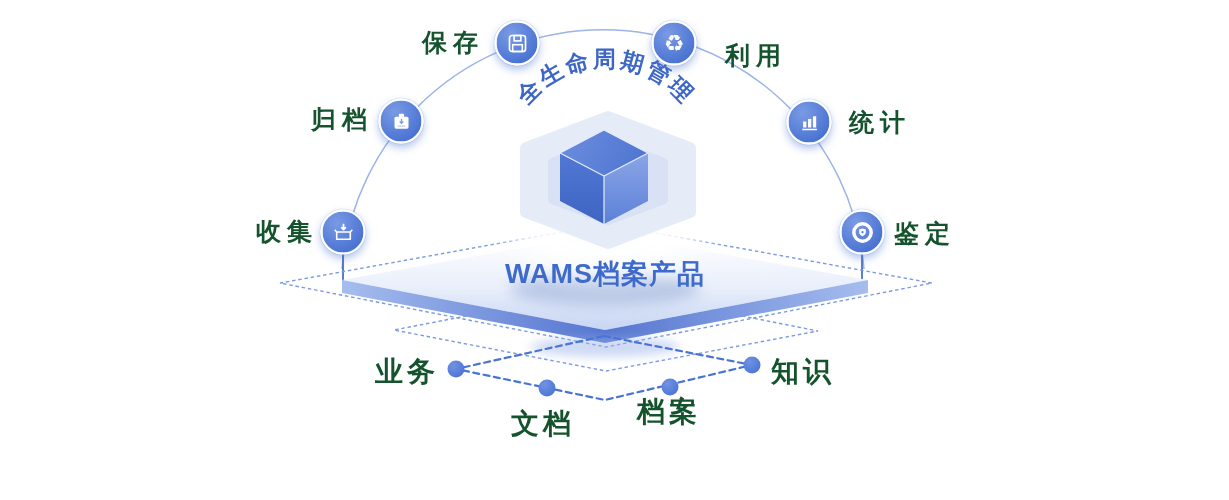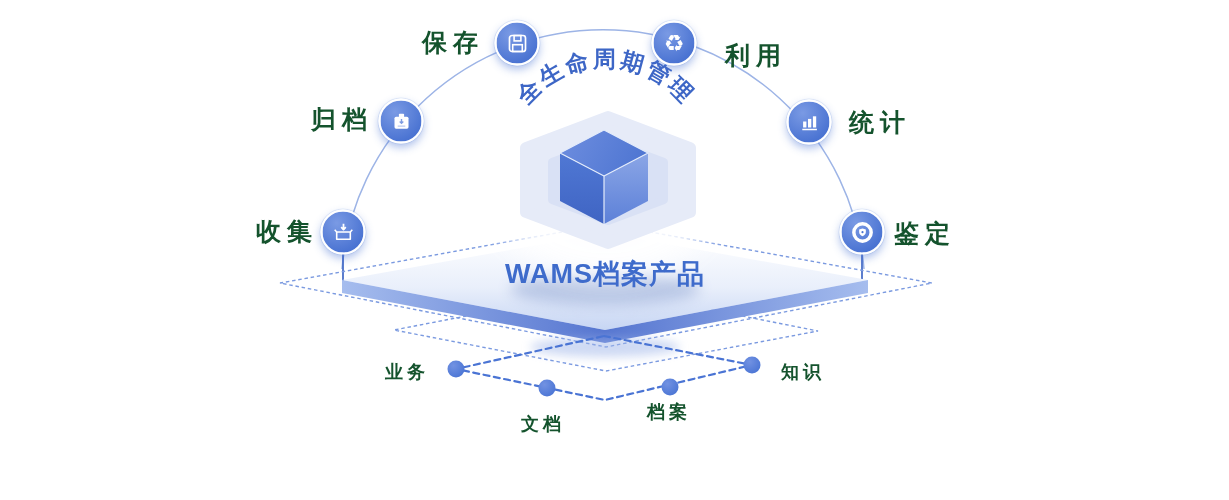--- a/index.html
+++ b/index.html
@@ -2,21 +2,21 @@
 <html><head>
 <meta charset="utf-8">
 <style>
   html,body{margin:0;padding:0;background:#ffffff;}
   .canvas{position:relative;width:1229px;height:500px;overflow:hidden;background:#fff;
           font-family:"Liberation Sans","DejaVu Sans",sans-serif;}
   .canvas svg.scene{position:absolute;left:0;top:0;}
 
   .label{position:absolute;transform:translate(-50%,-50%);font-weight:bold;font-size:25px;
          color:#14532d;letter-spacing:6px;white-space:nowrap;z-index:6;}
-  .chain-label{font-size:18px;letter-spacing:4px;}
+  .chain-label{font-size:28px;letter-spacing:4px;}
 
   
   .lbl-save{left:453px;top:42px;}
   .lbl-use{left:756px;top:43px;margin-top:12px;}
   .lbl-archive{left:342px;top:119px;}
   .lbl-stats{left:880px;top:122px;}
   .lbl-collect{left:287px;top:231px;}
   .lbl-appraise{left:925px;top:233px;}
 
   

